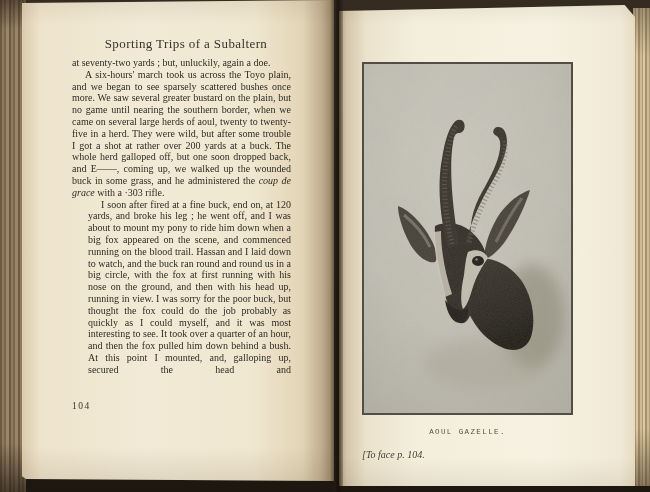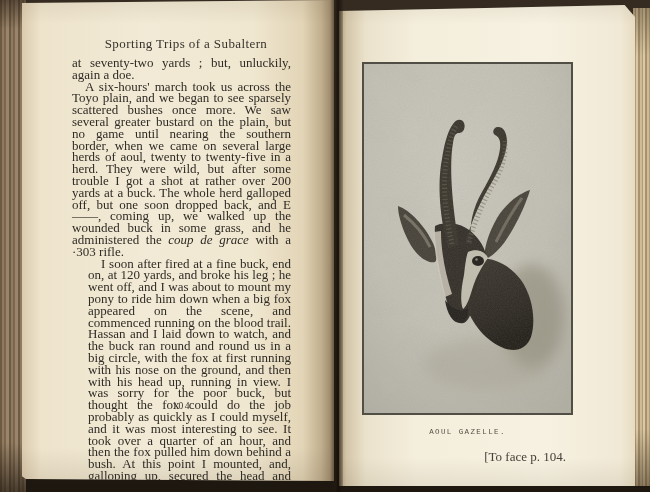--- a/index.html
+++ b/index.html
@@ -48,48 +48,48 @@
   }
 
   
   .running-header{
     position:absolute;left:52px;top:36px;width:224px;
     text-align:center;font-size:13px;letter-spacing:.4px;color:#37332c;
     white-space:nowrap;
   }
   .text-block{
     position:absolute;left:50px;top:57px;width:219px;
-    font-size:13px;line-height:11.8px;color:#2f2b25;
+    font-size:10px;line-height:11.8px;color:#2f2b25;
     text-align:justify;
   }
   .text-block p{margin:0;padding:0;}
   .text-block p.indent{text-indent:13px;}
   .text-block p.runon{text-align-last:justify;margin-left:16px;}
   .folio{
     position:absolute;left:50px;top:401px;width:219px;
-    text-align:center;font-size:9.5px;letter-spacing:1.5px;color:#38342d;
+    font-size:9.5px;letter-spacing:1.5px;color:#38342d;
   }
 
   
   .photo-frame{
     position:absolute;left:23px;top:57px;width:211px;height:353px;
     border:2px solid #514e46;box-sizing:border-box;
     background:#c6c3b9;
     box-shadow:inset 0 0 0 1px rgba(235,230,215,.45);
   }
   .photo-frame svg{display:block;width:100%;height:100%;}
   .plate-caption{
     position:absolute;left:23px;top:423px;width:211px;
     text-align:center;font-size:7.5px;letter-spacing:1.4px;color:#54504７;
     color:#55504６;color:#555047;
     font-family:Liberation Mono, monospace;
   }
   .plate-note{
     position:absolute;left:23px;top:444px;width:204px;
-    text-align:right;font-size:13px;color:#45413a;
+    text-align:left;font-style:italic;font-size:10px;color:#45413a;
   }
 </style>
 </head>
 <body>
 
 <div class="book">
 
   <div class="edge-left"></div>
   <div class="edge-right"></div>
 

